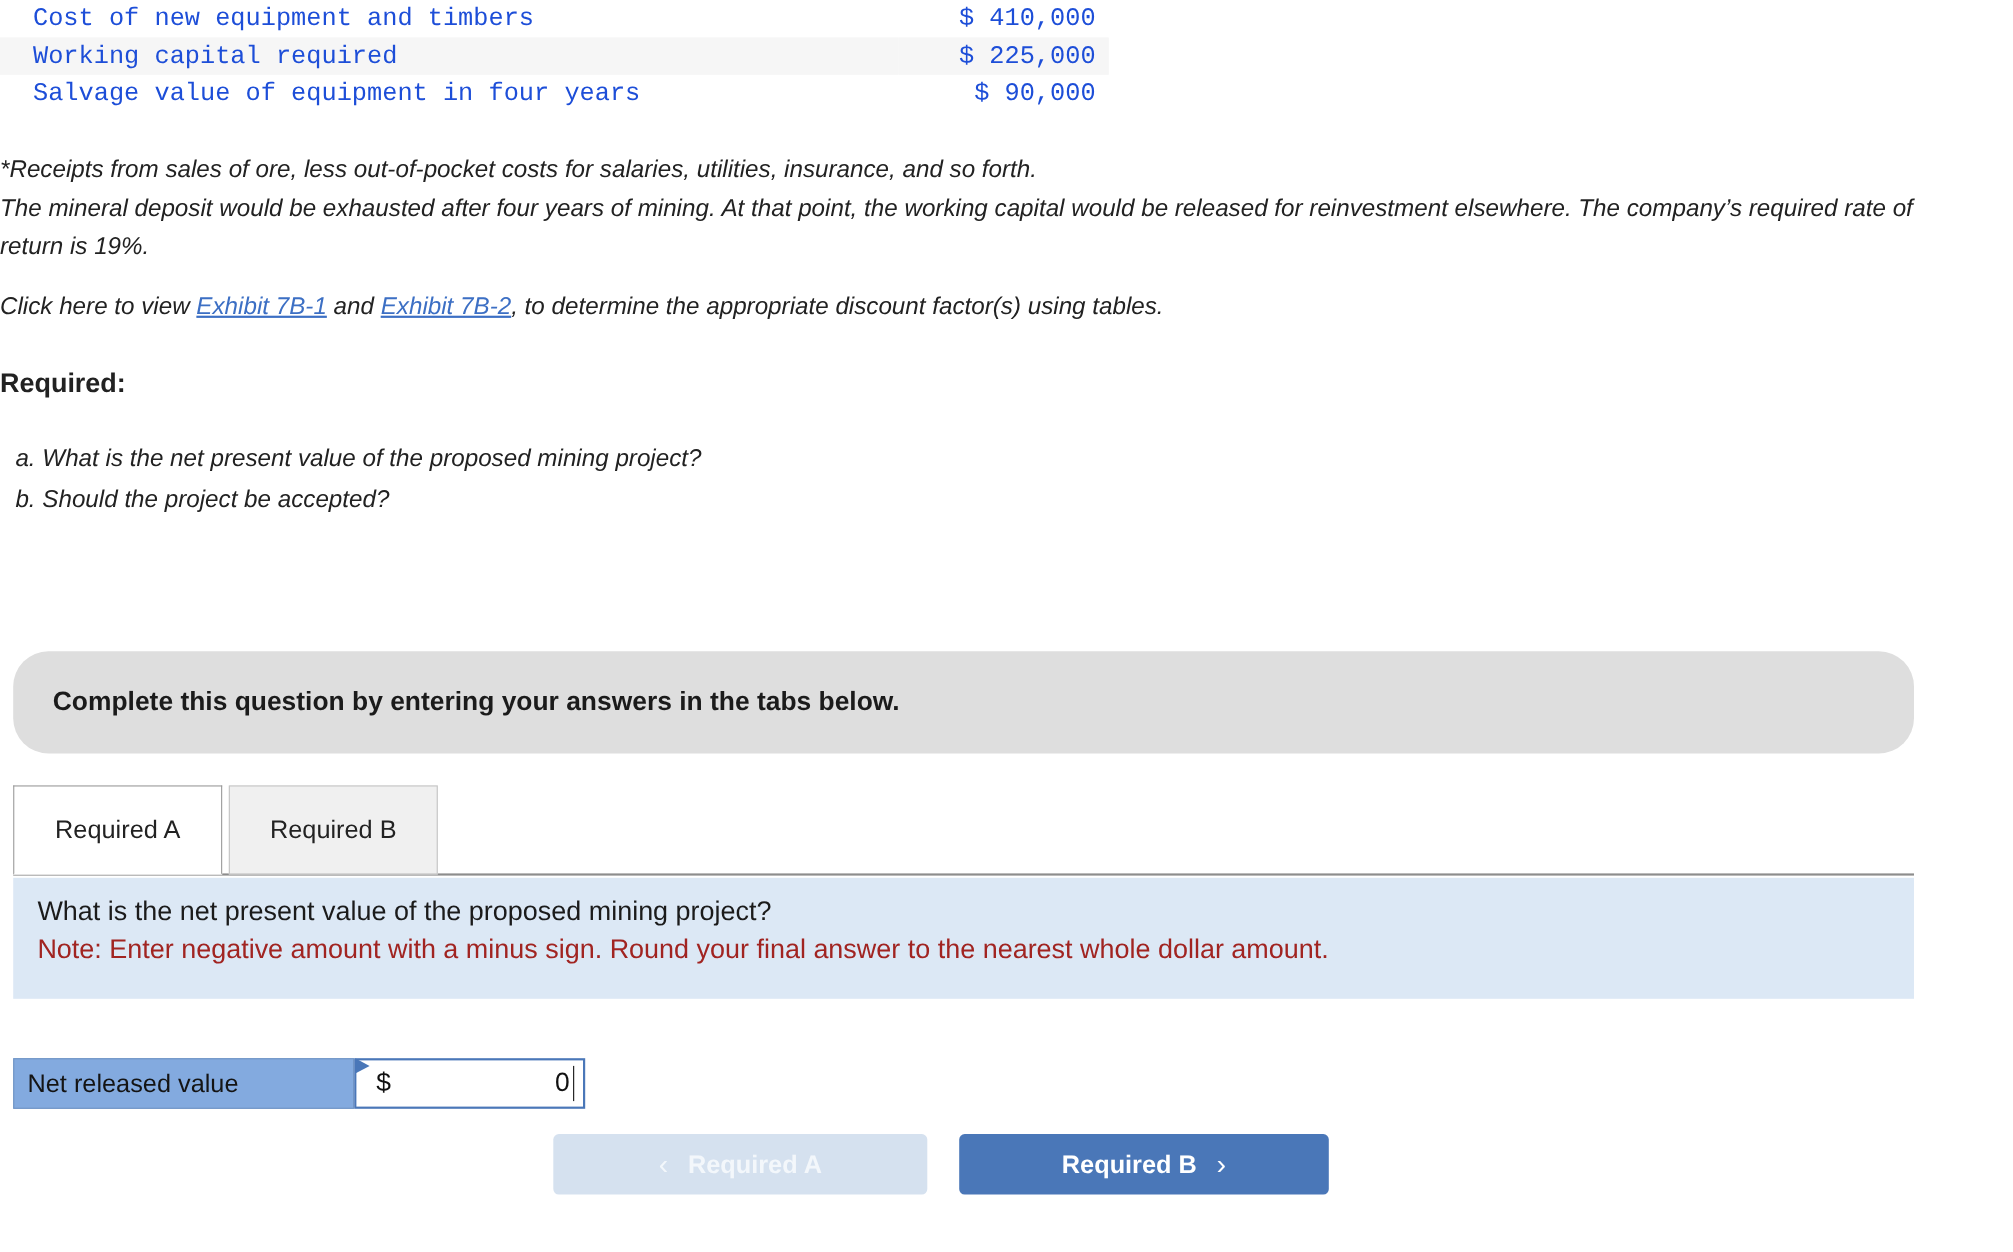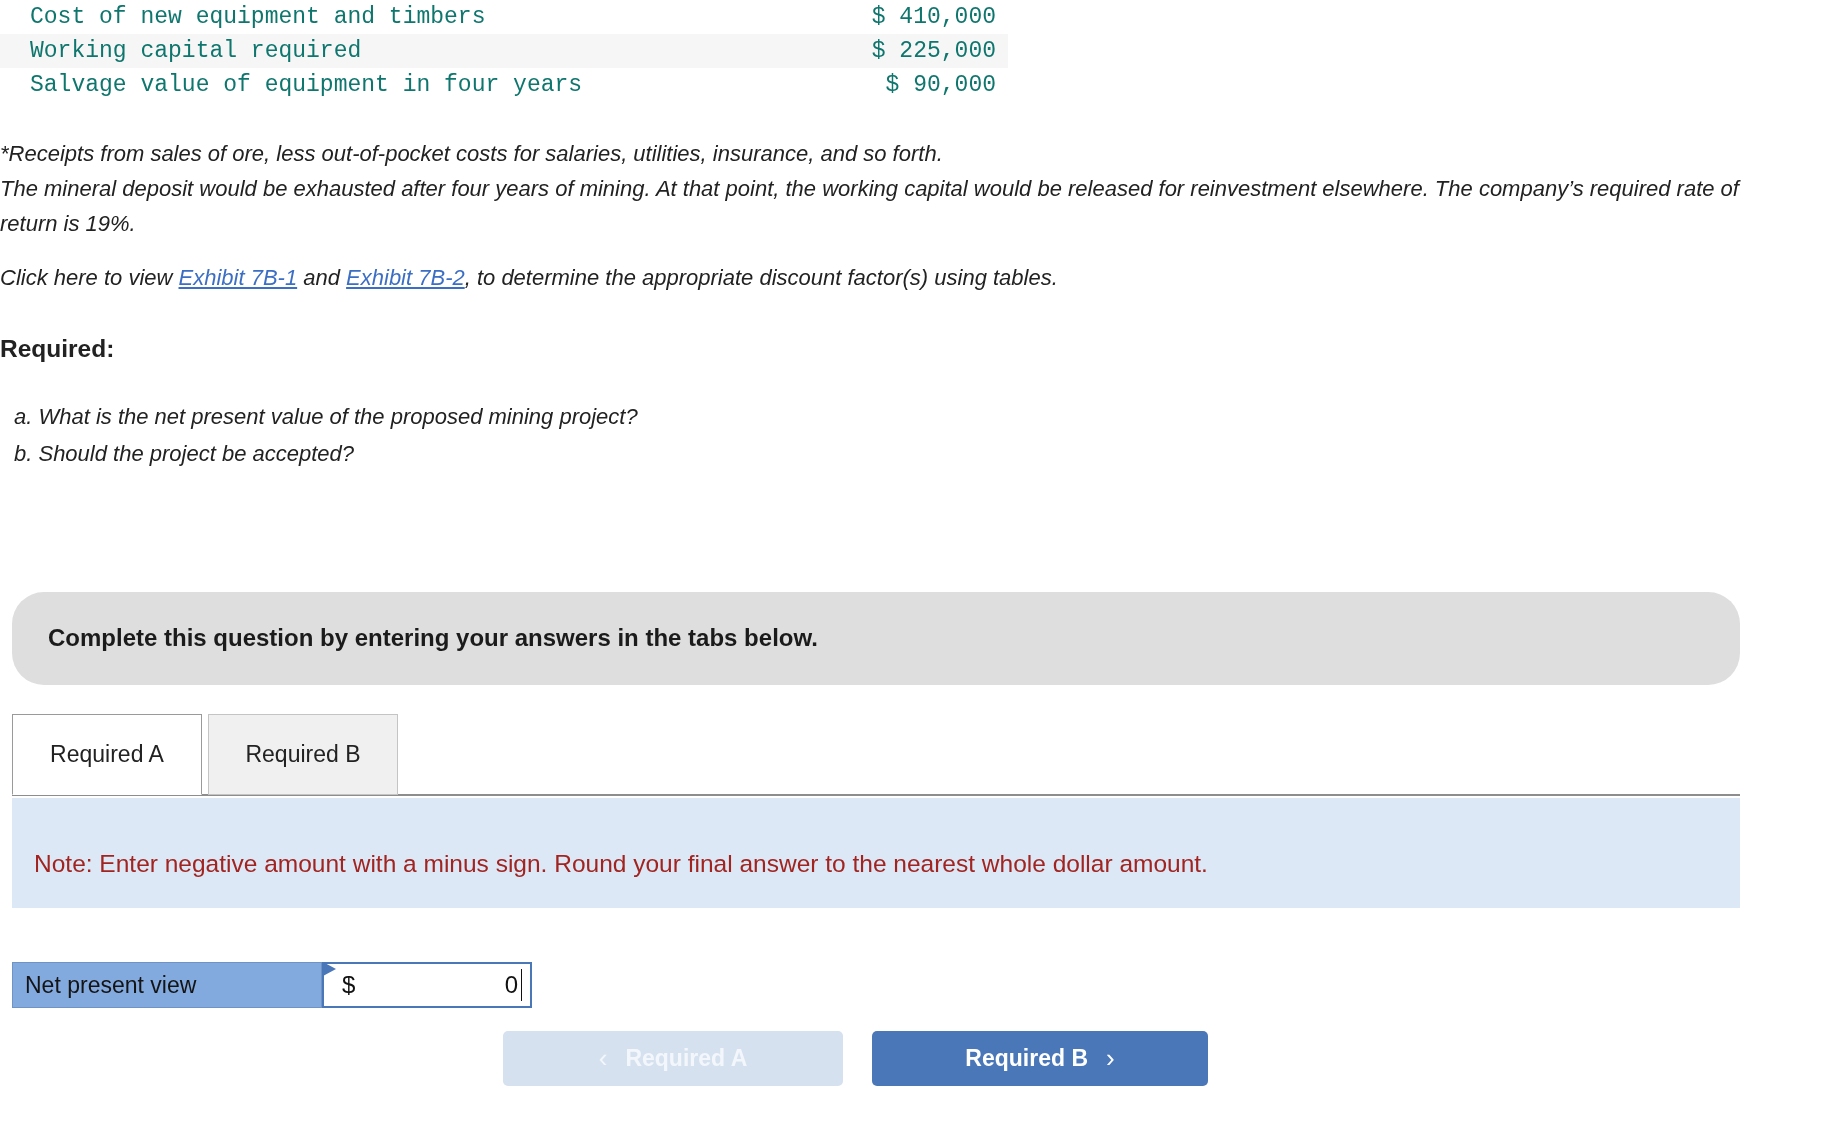--- a/index.html
+++ b/index.html
@@ -15,21 +15,21 @@
     overflow: hidden;
     position: relative;
   }
 
   
   #fact-table {
     width: 1008px;
     border-collapse: collapse;
     font-family: "Liberation Mono", "DejaVu Sans Mono", monospace;
     font-size: 23px;
-    color: #0f766e;
+    color: #1d4ed8;
     margin: 0;
   }
   #fact-table tr.stripe { background: #f6f6f6; }
   #fact-table td {
     padding: 2px 0 2px 0;
     line-height: 30px;
     white-space: pre;
   }
   #fact-table td.lbl { padding-left: 30px; }
   #fact-table td.amt {
@@ -293,25 +293,26 @@
   <div class="tab active">
     <span>Required A</span>
   </div>
   <div class="tab inactive">
     <span>Required B</span>
   </div>
 </div>
 <div id="tab-underline"></div>
 
 <div id="question-panel">
+  <div id="question-text">What is the net present value of the proposed mining project?</div>
   <div id="question-note">Note: Enter negative amount with a minus sign. Round your final answer to the nearest whole dollar amount.</div>
 </div>
 
 <div id="answer-row">
-  <div id="npv-label-cell">Net present view</div>
+  <div id="npv-label-cell">Net released value</div>
   <div id="npv-input-cell">
     <span id="npv-corner-marker"></span>
     <span id="npv-currency-symbol">$</span>
     <span id="npv-value">0</span>
     <span id="npv-caret"></span>
   </div>
 </div>
 
 <div id="nav-buttons">
   <button class="nav-btn" id="prev-button">

